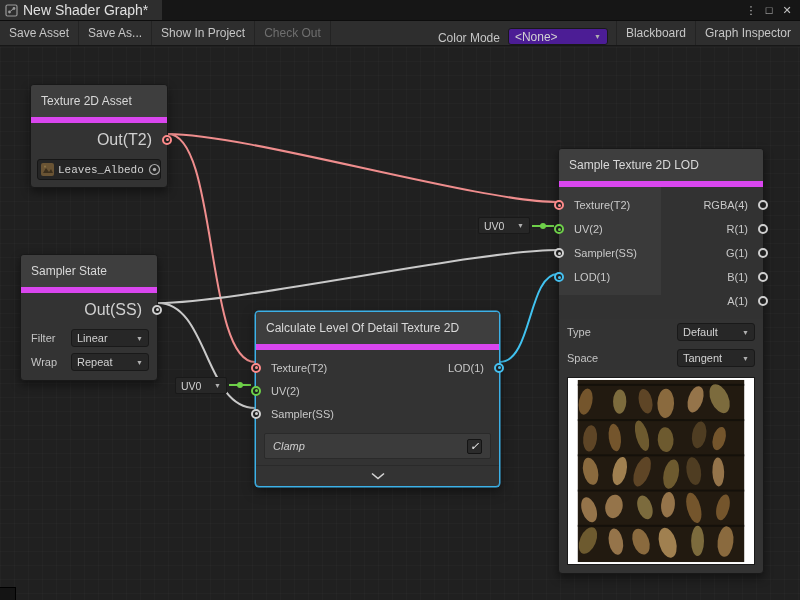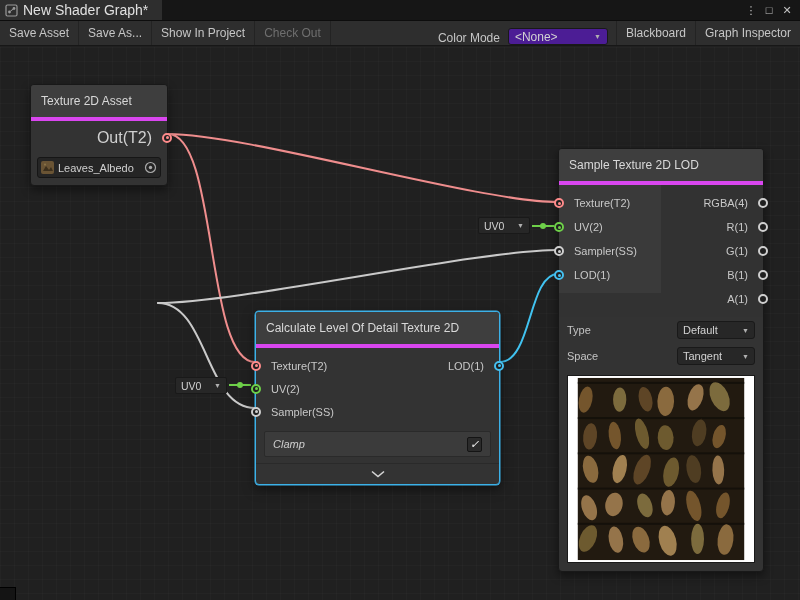--- a/index.html
+++ b/index.html
@@ -28,39 +28,39 @@
   .canvas { position:absolute; top:47px; left:0; width:800px; height:553px; overflow:hidden;
     background-color:#202020;
     background-image:linear-gradient(rgba(255,255,255,.018) 1px,transparent 1px),
                      linear-gradient(90deg,rgba(255,255,255,.018) 1px,transparent 1px);
     background-size:14px 14px; }
   .edges { position:absolute; top:0; left:0; }
 
   
   .node { position:absolute; background:#333333; border:1px solid #181818; border-radius:4px; box-shadow:0 4px 10px rgba(0,0,0,.45); color:#c8c8c8; }
   .node.selected { border-color:#3cb1e8; box-shadow:0 0 0 0.5px #3cb1e8, 0 4px 12px rgba(0,0,0,.5); }
-  .node-header { display:flex; align-items:center; padding:16px 10px; background:#3e3e3e; border-bottom:4px solid #d946ef; border-radius:3px 3px 0 0; font-size:12px; color:#d8d8d8; white-space:nowrap; overflow:hidden; }
+  .node-header { display:flex; align-items:center; padding:16px 10px; background:#3e3e3e; border-bottom:6px solid #d946ef; border-radius:3px 3px 0 0; font-size:12px; color:#d8d8d8; white-space:nowrap; overflow:hidden; }
   .h33 { height:33px; } .h34 { height:34px; } .h36 { height:36px; }
 
   #node-texasset { left:30px; top:37px; width:138px; }
   #node-sampler  { left:20px; top:207px; width:138px; padding-bottom:6px; }
   #node-calc     { left:255px; top:264px; width:245px; }
   #node-sample   { left:558px; top:101px; width:206px; }
 
   .port { position:absolute; width:10px; height:10px; border-radius:50%; background:#1f1f1f; border:2px solid #cfcfcf; top:50%; transform:translateY(-50%); }
   .port.connected::after { content:""; position:absolute; inset:1.5px; border-radius:50%; }
   .p-tex  { border-color:#ff8b8b; } .p-tex.connected::after  { background:#ff8b8b; }
   .p-vec2 { border-color:#6ed049; } .p-vec2.connected::after { background:#6ed049; }
   .p-ss   { border-color:#d0d0d0; } .p-ss.connected::after   { background:#d0d0d0; }
   .p-f1   { border-color:#45c0f0; } .p-f1.connected::after   { background:#45c0f0; }
 
   .out-row { position:relative; height:33px; display:flex; align-items:center; justify-content:flex-end; padding-right:15px; font-size:16px; color:#d0d0d0; }
   .out-row .port { right:-5px; }
 
-  .tex-field { margin:3px 6px 7px; height:21px; background:#252525; border:1px solid #161616; border-radius:3px; display:flex; align-items:center; gap:4px; padding:0 3px; font-size:11px; color:#d0d0d0; }
+  .tex-field { margin:3px 6px 7px; height:21px; background:#252525; border:1px solid #161616; border-radius:3px; display:flex; align-items:center; gap:4px; padding:0 3px; font-size:11px; color:#d0d0d0;font-family:Liberation Mono, monospace; }
   .tex-field .obj-picker { margin-left:auto; display:flex; }
   .thumb svg { display:block; }
 
   .ctrl-row { display:flex; align-items:center; justify-content:space-between; padding:3px 8px 3px 10px; font-size:11px; color:#c4c4c4; }
   .mini-dd { width:78px; height:18px; background:#272727; border:1px solid #191919; border-radius:3px; display:flex; align-items:center; justify-content:space-between; padding:0 5px; font-size:11px; color:#d2d2d2; }
 
   .calc-body { position:relative; padding:6px 0 6px; }
   .prow { position:relative; height:23px; display:flex; align-items:center; padding-left:15px; font-size:11px; color:#c8c8c8; }
   .prow .port { left:-5px; }
   .calc-out { position:absolute; top:6px; right:0; height:23px; display:flex; align-items:center; padding-right:15px; font-size:11px; color:#c8c8c8; }
@@ -159,20 +159,41 @@
         <span>Leaves_Albedo</span>
         <span class="obj-picker">
           <svg width="13" height="13">
               <circle cx="6.5" cy="6.5" r="5" fill="none" stroke="#aaaaaa" stroke-width="1.2"></circle>
               <circle cx="6.5" cy="6.5" r="1.7" fill="#aaaaaa"></circle>
             </svg>
         </span>
       </div>
     </div>
 
+    <div class="node" id="node-sampler">
+      <div class="node-header h33">Sampler State</div>
+      <div class="out-row">
+        <span>Out(SS)</span>
+        <span class="port p-ss connected"></span>
+      </div>
+      <div class="ctrl-row">
+        <span>Filter</span>
+        <span class="mini-dd">
+          <span>Linear</span>
+          <span class="dd-arrow">▼</span>
+        </span>
+      </div>
+      <div class="ctrl-row">
+        <span>Wrap</span>
+        <span class="mini-dd">
+          <span>Repeat</span>
+          <span class="dd-arrow">▼</span>
+        </span>
+      </div>
+    </div>
 
     <div class="node selected" id="node-calc">
       <div class="node-header h34">Calculate Level Of Detail Texture 2D</div>
       <div class="calc-body">
         <div class="prow">
           <span class="port p-tex connected"></span>
           <span>Texture(T2)</span>
         </div>
         <div class="prow">
           <span class="port p-vec2 connected"></span>

